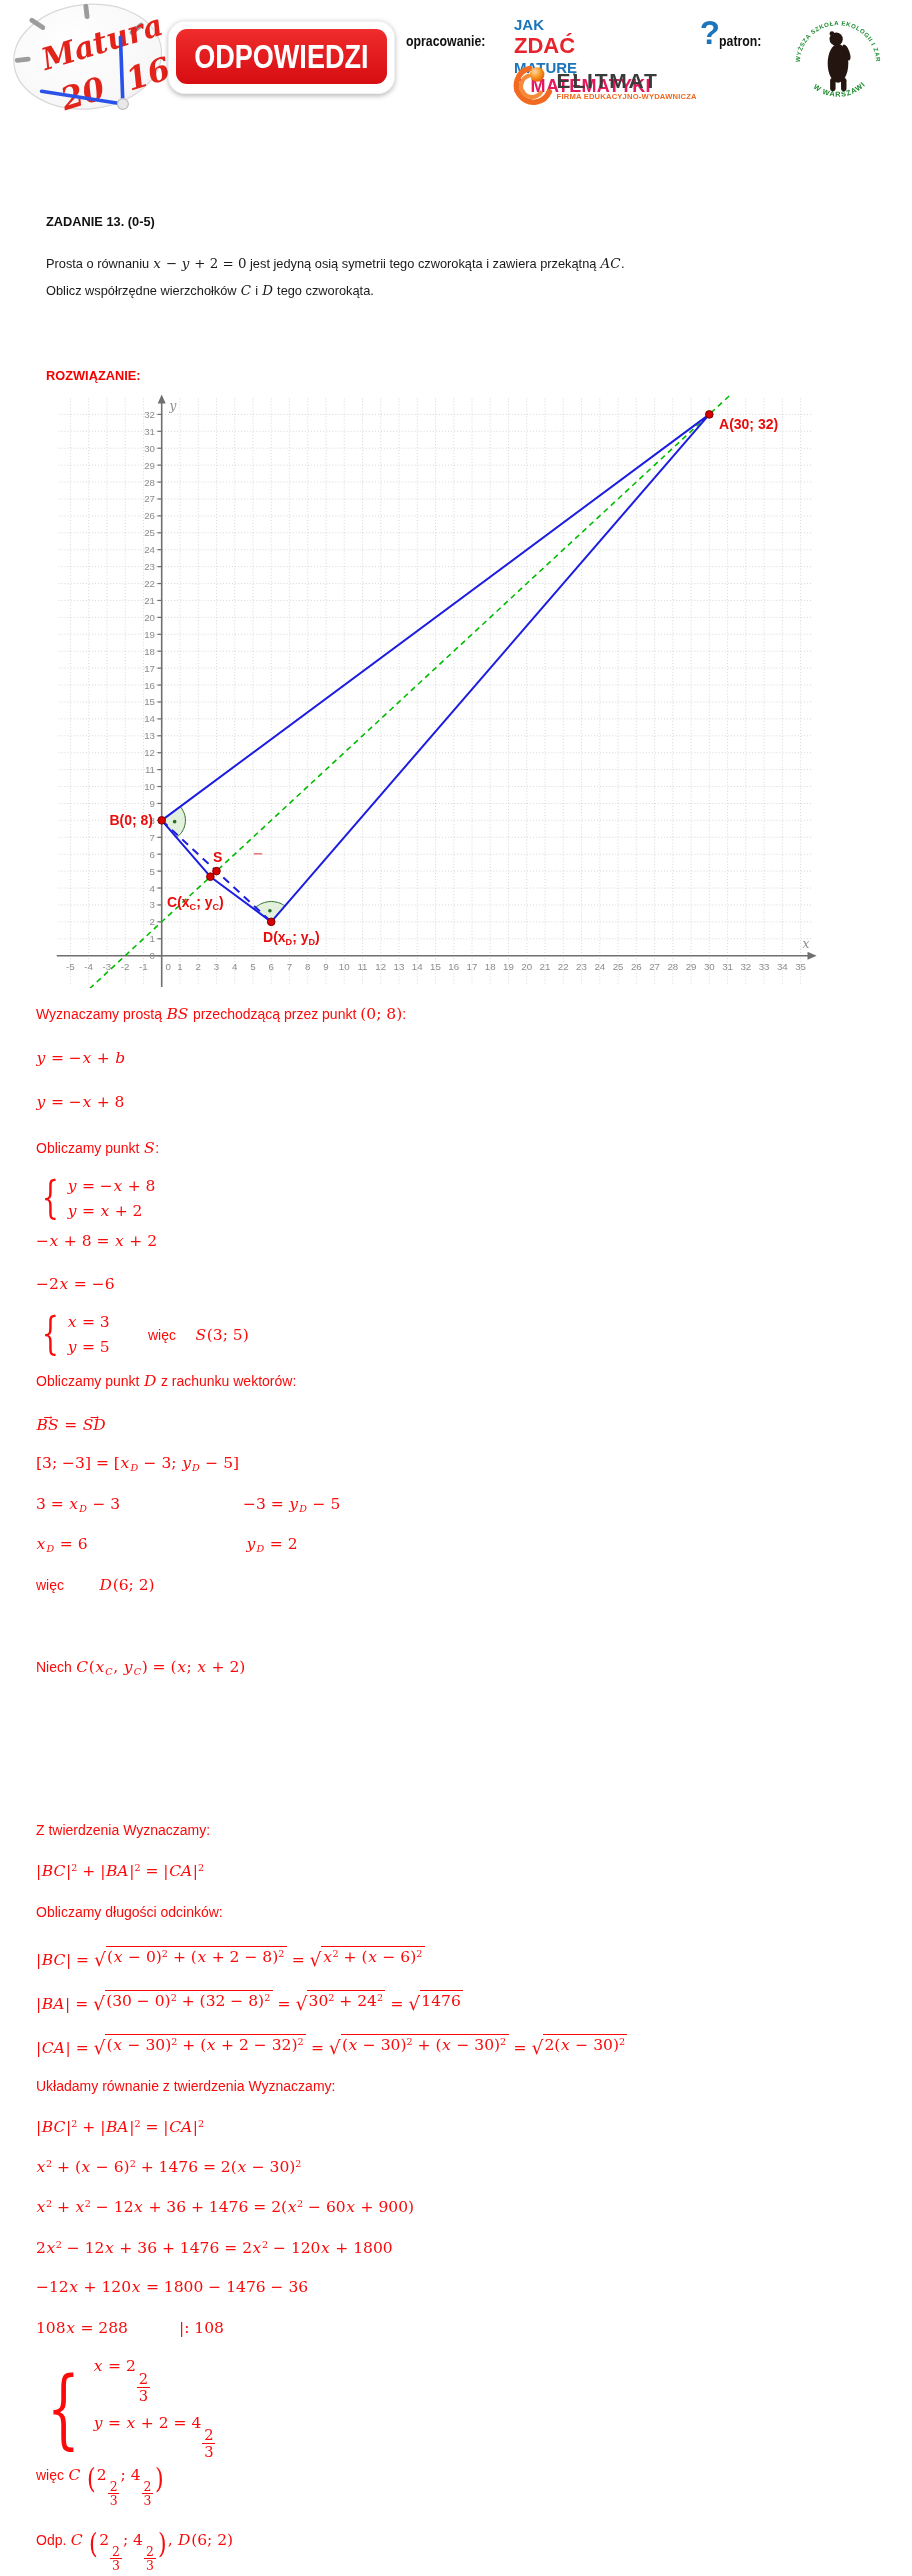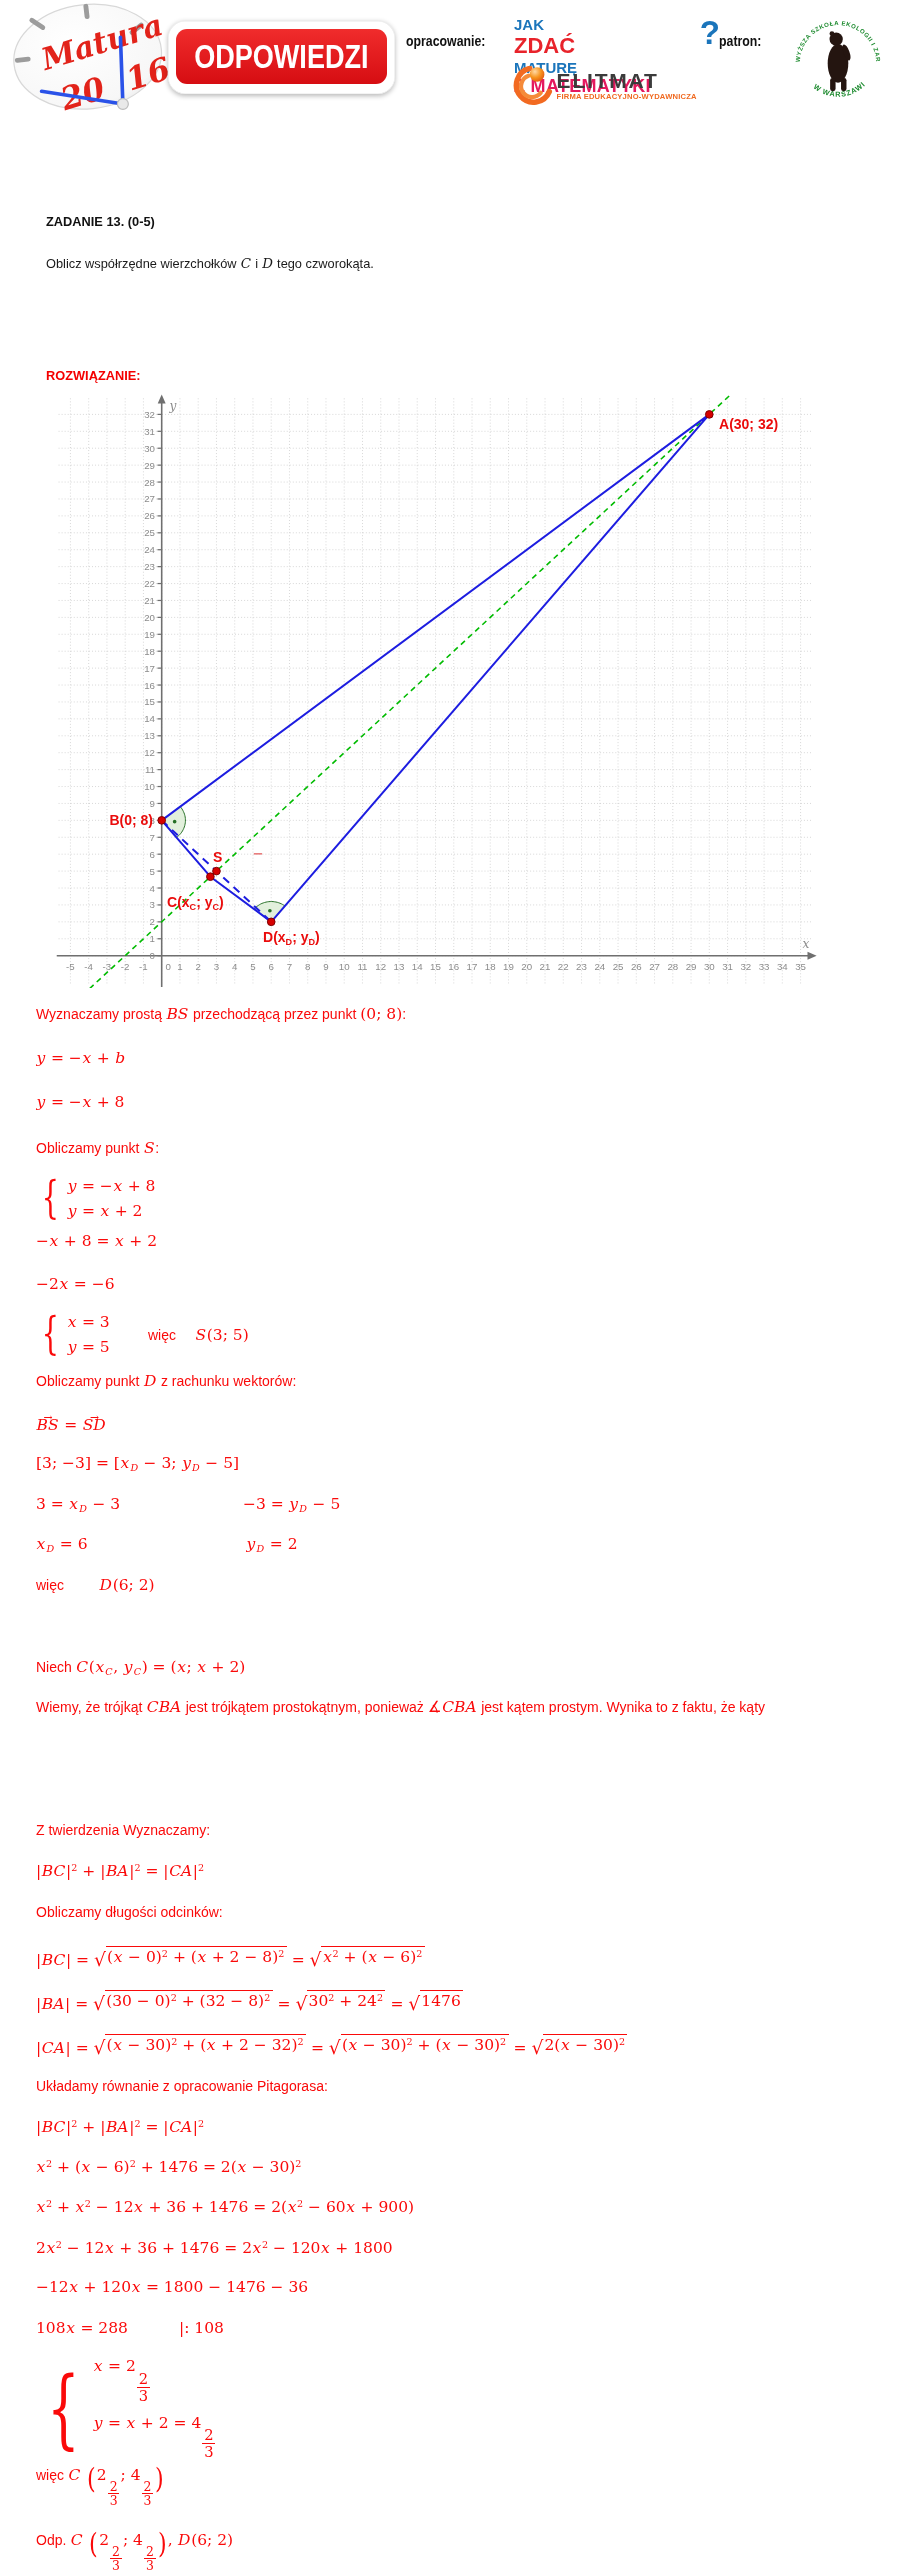--- a/index.html
+++ b/index.html
@@ -162,20 +162,21 @@
         <ellipse cx="79" cy="88" rx="17" ry="32"></ellipse>
         <rect x="66" y="112" width="9" height="22" rx="4"></rect>
         <rect x="84" y="112" width="9" height="22" rx="4"></rect>
         <ellipse cx="93" cy="70" rx="5" ry="14" transform="rotate(-20 93 70)"></ellipse>
       </g>
     </svg>
   </header>
 
   <div class="task-title">ZADANIE 13. (0-5)</div>
   <div class="prob" id="problem-lines">
+      <div class="pline"><span class="txt">Prosta o równaniu </span><span class="mth"><i>x</i> − <i>y</i> + 2 = 0</span><span class="txt"> jest jedyną osią symetrii tego czworokąta i zawiera przekątną </span><span class="mth"><i>AC</i></span><span class="txt">.</span></div>
       <div class="pline"><span class="txt">Oblicz współrzędne wierzchołków </span><span class="mth"><i>C</i></span><span class="txt"> i </span><span class="mth"><i>D</i></span><span class="txt"> tego czworokąta.</span></div>
     </div>
   <div class="rozw">ROZWIĄZANIE:</div>
 
   <div id="graph"><svg width="763" height="594" viewBox="0 0 1254 976">
         <line class="grid" x1="27.0" y1="7.0" x2="27.0" y2="971.6"></line>
         <line class="grid" x1="57.0" y1="7.0" x2="57.0" y2="971.6"></line>
         <line class="grid" x1="87.0" y1="7.0" x2="87.0" y2="971.6"></line>
         <line class="grid" x1="117.0" y1="7.0" x2="117.0" y2="971.6"></line>
         <line class="grid" x1="147.0" y1="7.0" x2="147.0" y2="971.6"></line>
@@ -397,21 +398,20 @@
             <span class="mth"><i>y</i> = 5</span>
           </span>
         </span><span class="absmid" style="left:112px"><span class="txt">więc</span></span><span class="absmid" style="left:159px"><span class="mth"><i>S</i>(3; 5)</span></span></div>
       <div class="sline" style="top: 370px;"><span class="txt">Obliczamy punkt </span><span class="mth"><i>D</i></span><span class="txt"> z rachunku wektorów:</span></div>
       <div class="sline" style="top: 414px;"><span class="mth"><span class="vec"><span class="va">→</span><i>BS</i></span> = <span class="vec"><span class="va">→</span><i>SD</i></span></span></div>
       <div class="sline" style="top: 452px;"><span class="mth">[3; −3] = [<i>x</i><sub><i>D</i></sub> − 3;  <i>y</i><sub><i>D</i></sub> − 5]</span></div>
       <div class="sline" style="top: 493px;"><span class="mth">3 = <i>x</i><sub><i>D</i></sub> − 3</span><span class="abs" style="left:207px"><span class="mth">−3 = <i>y</i><sub><i>D</i></sub> − 5</span></span></div>
       <div class="sline" style="top: 533px;"><span class="mth"><i>x</i><sub><i>D</i></sub> = 6</span><span class="abs" style="left:210px"><span class="mth"><i>y</i><sub><i>D</i></sub> = 2</span></span></div>
       <div class="sline" style="top: 574px;"><span class="txt">więc</span><span class="abs" style="left:63px"><span class="mth"><i>D</i>(6; 2)</span></span></div>
       <div class="sline" style="top: 656px;"><span class="txt">Niech </span><span class="mth"><i>C</i>(<i>x</i><sub><i>C</i></sub>, <i>y</i><sub><i>C</i></sub>) = (<i>x</i>; <i>x</i> + 2)</span></div>
-      <div class="sline" style="top: 696px;"><span class="txt">Wiemy, że trójkąt </span><span class="mth"><i>CBA</i></span><span class="txt"> jest trójkątem prostokątnym, ponieważ  </span><span class="mth">∡<i>CBA</i></span><span class="txt"> jest kątem prostym. Wynika to z faktu, że kąty</span></div>
       <div class="sline" style="top: 819px;"><span class="txt">Z twierdzenia Wyznaczamy:</span></div>
       <div class="sline" style="top: 860px;"><span class="mth">|<i>BC</i>|<sup>2</sup> + |<i>BA</i>|<sup>2</sup> = |<i>CA</i>|<sup>2</sup></span></div>
       <div class="sline" style="top: 901px;"><span class="txt">Obliczamy długości odcinków:</span></div>
       <div class="sline" style="top: 944px;"><span class="mth">|<i>BC</i>| = <span class="sq">
             <span class="rad">√</span>
             <span class="ov">(<i>x</i> − 0)<sup>2</sup> + (<i>x</i> + 2 − 8)<sup>2</sup></span>
           </span> = <span class="sq">
             <span class="rad">√</span>
             <span class="ov"><i>x</i><sup>2</sup> + (<i>x</i> − 6)<sup>2</sup></span>
           </span></span></div>
@@ -428,21 +428,21 @@
       <div class="sline" style="top: 1032px;"><span class="mth">|<i>CA</i>| = <span class="sq">
             <span class="rad">√</span>
             <span class="ov">(<i>x</i> − 30)<sup>2</sup> + (<i>x</i> + 2 − 32)<sup>2</sup></span>
           </span> = <span class="sq">
             <span class="rad">√</span>
             <span class="ov">(<i>x</i> − 30)<sup>2</sup> + (<i>x</i> − 30)<sup>2</sup></span>
           </span> = <span class="sq">
             <span class="rad">√</span>
             <span class="ov">2(<i>x</i> − 30)<sup>2</sup></span>
           </span></span></div>
-      <div class="sline" style="top: 1075px;"><span class="txt">Układamy równanie z opracowanie Pitagorasa:</span></div>
+      <div class="sline" style="top: 1075px;"><span class="txt">Układamy równanie z twierdzenia Wyznaczamy:</span></div>
       <div class="sline" style="top: 1116px;"><span class="mth">|<i>BC</i>|<sup>2</sup> + |<i>BA</i>|<sup>2</sup> = |<i>CA</i>|<sup>2</sup></span></div>
       <div class="sline" style="top: 1156px;"><span class="mth"><i>x</i><sup>2</sup> + (<i>x</i> − 6)<sup>2</sup> + 1476 = 2(<i>x</i> − 30)<sup>2</sup></span></div>
       <div class="sline" style="top: 1196px;"><span class="mth"><i>x</i><sup>2</sup> + <i>x</i><sup>2</sup> − 12<i>x</i> + 36 + 1476 = 2(<i>x</i><sup>2</sup> − 60<i>x</i> + 900)</span></div>
       <div class="sline" style="top: 1237px;"><span class="mth">2<i>x</i><sup>2</sup> − 12<i>x</i> + 36 + 1476 = 2<i>x</i><sup>2</sup> − 120<i>x</i> + 1800</span></div>
       <div class="sline" style="top: 1276px;"><span class="mth">−12<i>x</i> + 120<i>x</i> = 1800 − 1476 − 36</span></div>
       <div class="sline" style="top: 1317px;"><span class="mth">108<i>x</i> = 288</span><span class="abs" style="left:143px"><span class="mth">|: 108</span></span></div>
       <div class="sline" style="top: 1355px;"><span class="syswrap">
           <span class="brace" style="font-size:86px">{</span>
           <span class="syscol big">
             <span class="mth"><i>x</i> = 2<span class="fr">

